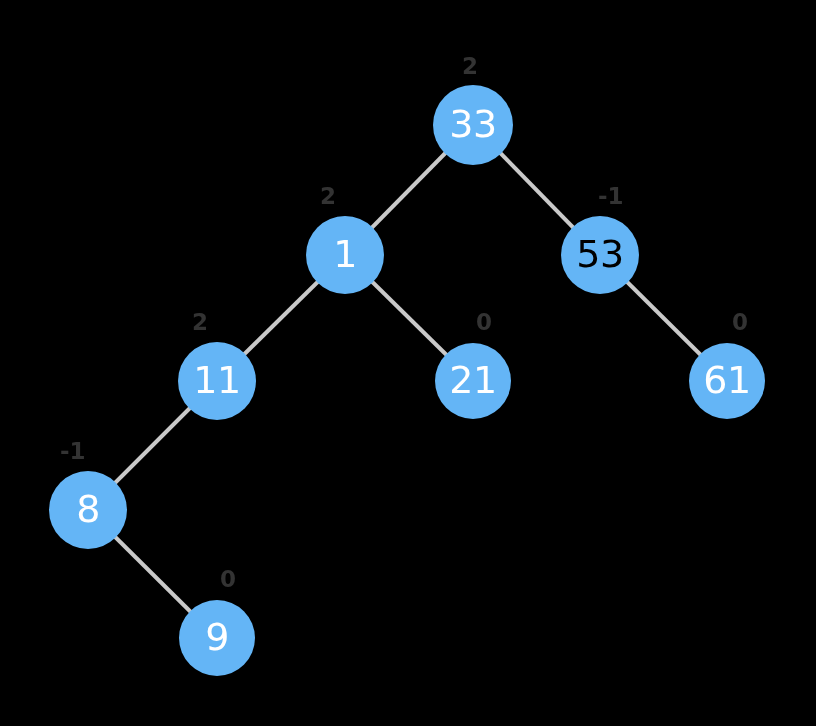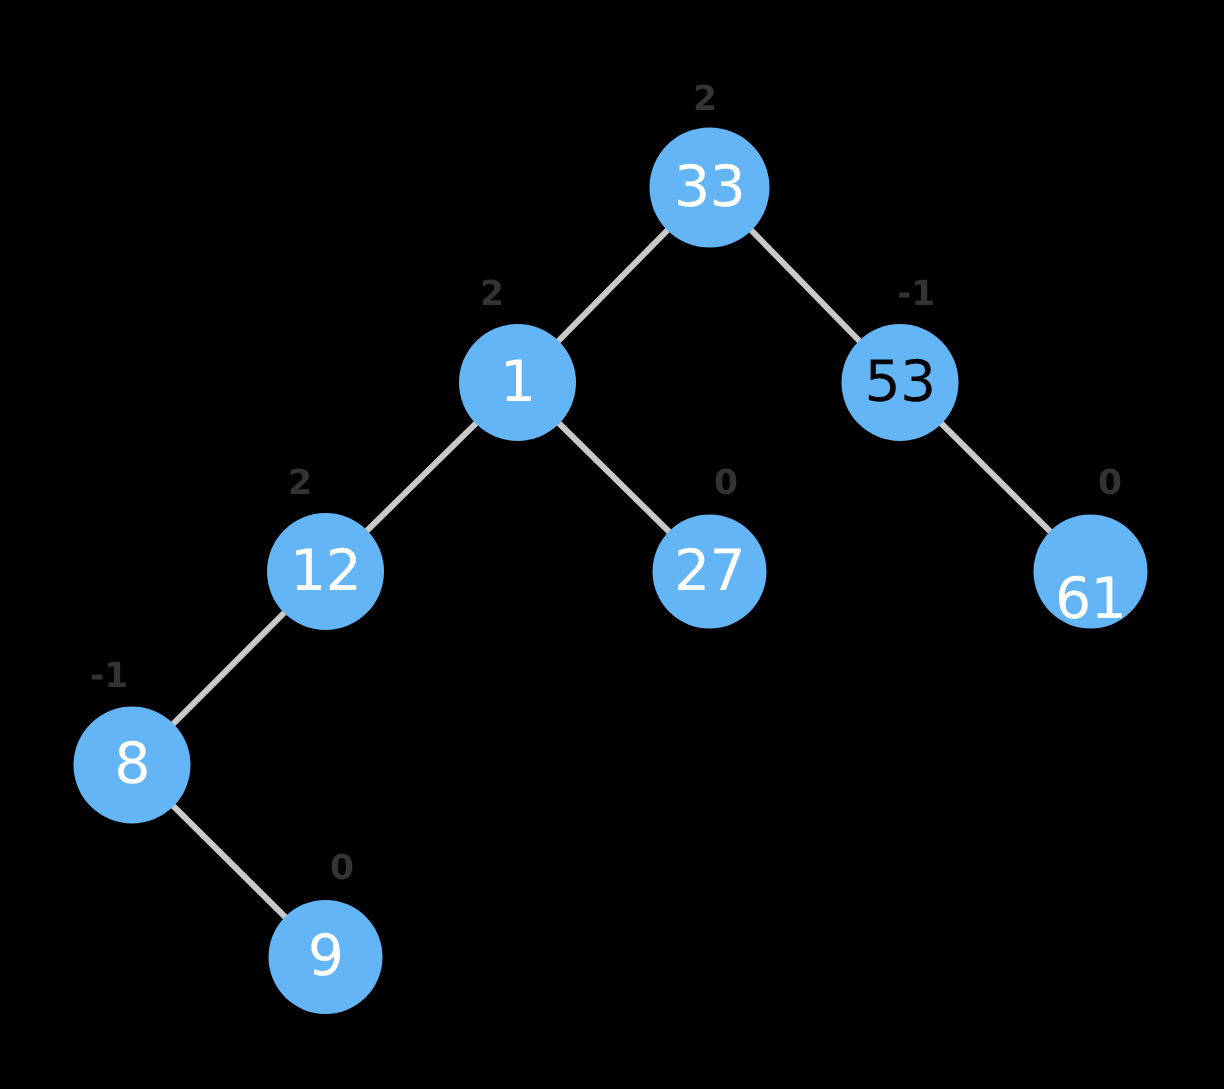--- a/index.html
+++ b/index.html
@@ -70,28 +70,28 @@
       <div class="bf-label" style="left: 462px; top: 55px; color: rgb(51, 51, 51); font-size: 23px;">2</div>
       <div class="node" style="left: 306px; top: 216px; width: 78px; height: 78px; background: rgb(100, 181, 246); color: rgb(255, 255, 255); font-size: 38px;">
         <span class="node-label">1</span>
       </div>
       <div class="bf-label" style="left: 320px; top: 185px; color: rgb(51, 51, 51); font-size: 23px;">2</div>
       <div class="node" style="left: 561px; top: 216px; width: 78px; height: 78px; background: rgb(100, 181, 246); color: #000000; font-size: 38px;">
         <span class="node-label">53</span>
       </div>
       <div class="bf-label" style="left: 598px; top: 185px; color: rgb(51, 51, 51); font-size: 23px;">-1</div>
       <div class="node" style="left: 178px; top: 342px; width: 78px; height: 78px; background: rgb(100, 181, 246); color: rgb(255, 255, 255); font-size: 38px;">
-        <span class="node-label">12</span>
+        <span class="node-label">11</span>
       </div>
       <div class="bf-label" style="left: 192px; top: 311px; color: rgb(51, 51, 51); font-size: 23px;">2</div>
       <div class="node" style="left: 435px; top: 343px; width: 76px; height: 76px; background: rgb(100, 181, 246); color: rgb(255, 255, 255); font-size: 38px;">
-        <span class="node-label">27</span>
+        <span class="node-label">21</span>
       </div>
       <div class="bf-label" style="left: 476px; top: 311px; color: rgb(51, 51, 51); font-size: 23px;">0</div>
-      <div class="node" style="left: 689px; top: 343px; width: 76px; height: 76px; background: rgb(100, 181, 246); color: rgb(255, 255, 255); font-size: 38px; align-items: flex-end;">
+      <div class="node" style="left: 689px; top: 343px; width: 76px; height: 76px; background: rgb(100, 181, 246); color: rgb(255, 255, 255); font-size: 38px;">
         <span class="node-label">61</span>
       </div>
       <div class="bf-label" style="left: 732px; top: 311px; color: rgb(51, 51, 51); font-size: 23px;">0</div>
       <div class="node" style="left: 49px; top: 471px; width: 78px; height: 78px; background: rgb(100, 181, 246); color: rgb(255, 255, 255); font-size: 38px;">
         <span class="node-label">8</span>
       </div>
       <div class="bf-label" style="left: 60px; top: 440px; color: rgb(51, 51, 51); font-size: 23px;">-1</div>
       <div class="node" style="left: 179px; top: 600px; width: 76px; height: 76px; background: rgb(100, 181, 246); color: rgb(255, 255, 255); font-size: 38px;">
         <span class="node-label">9</span>
       </div>

